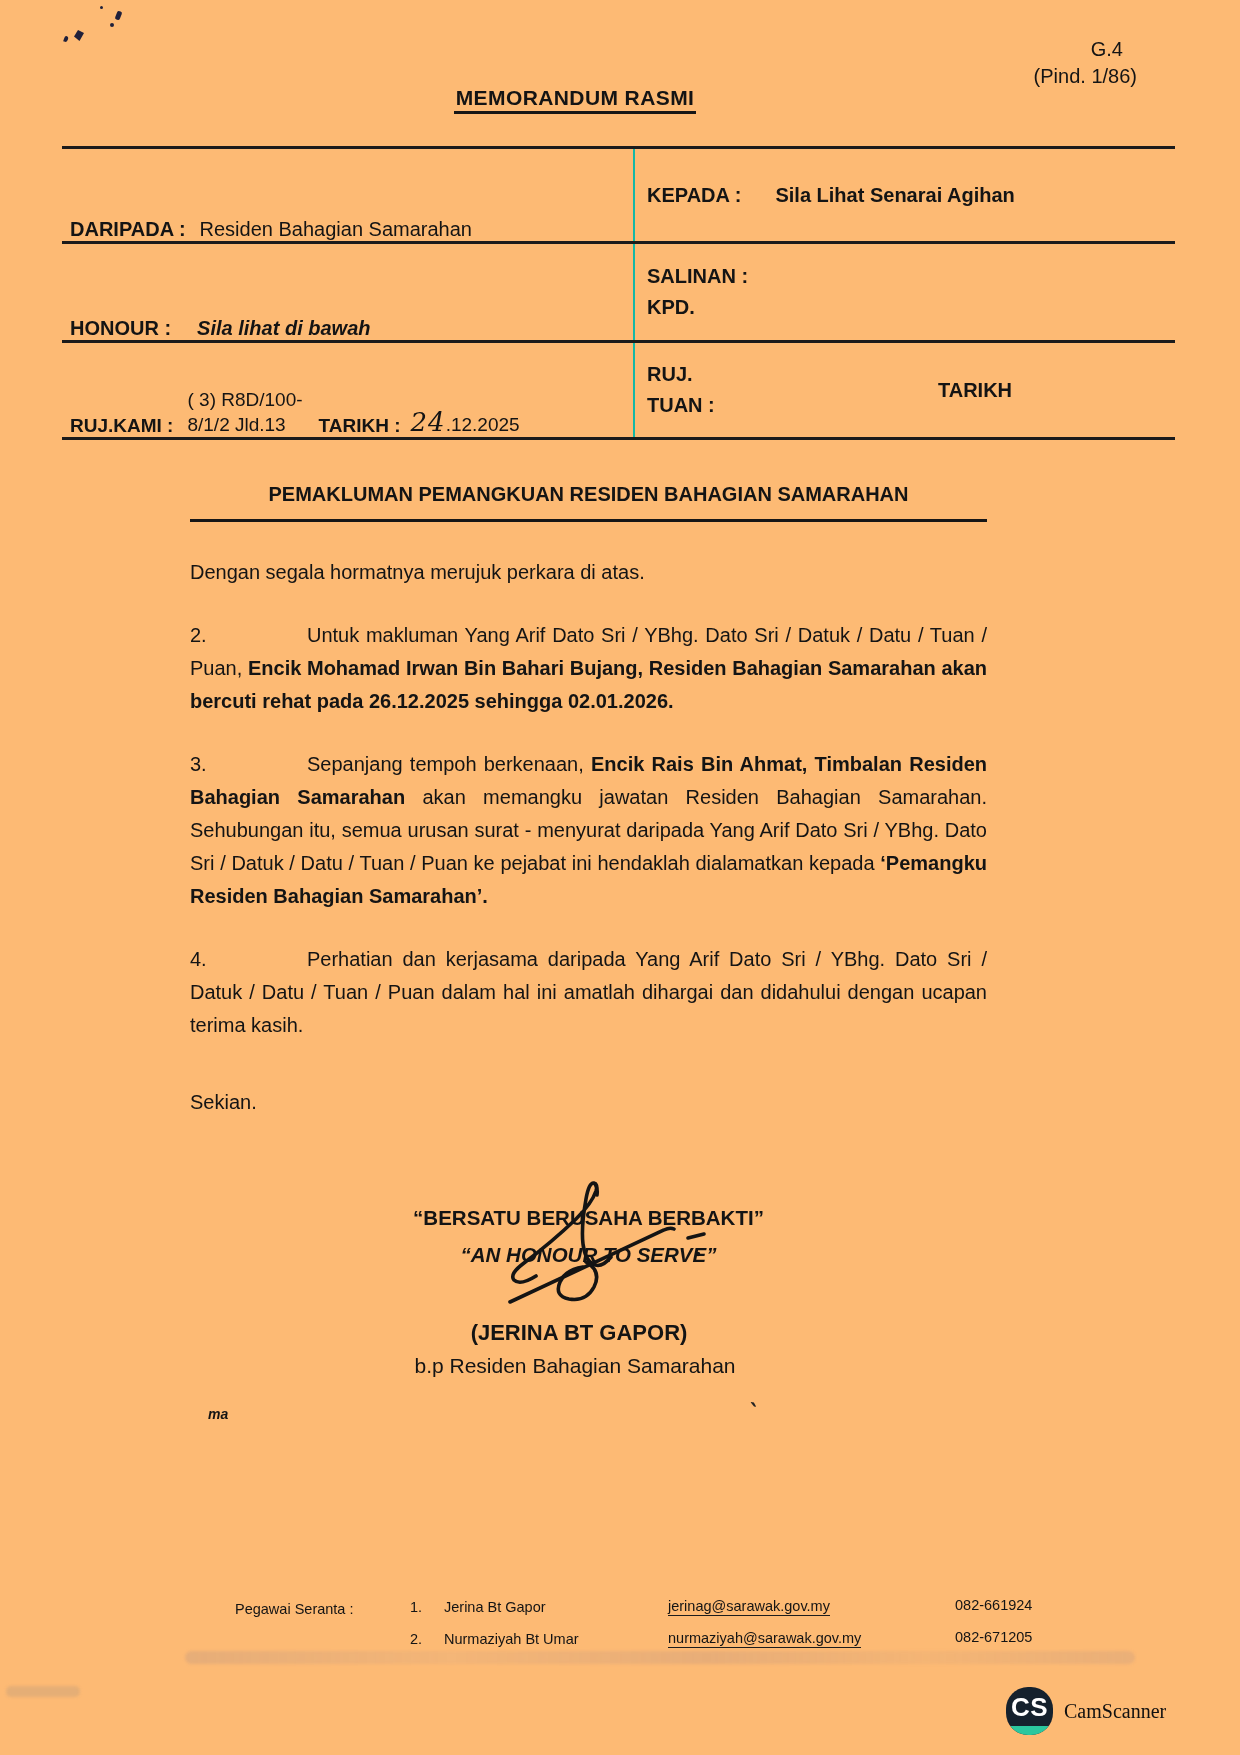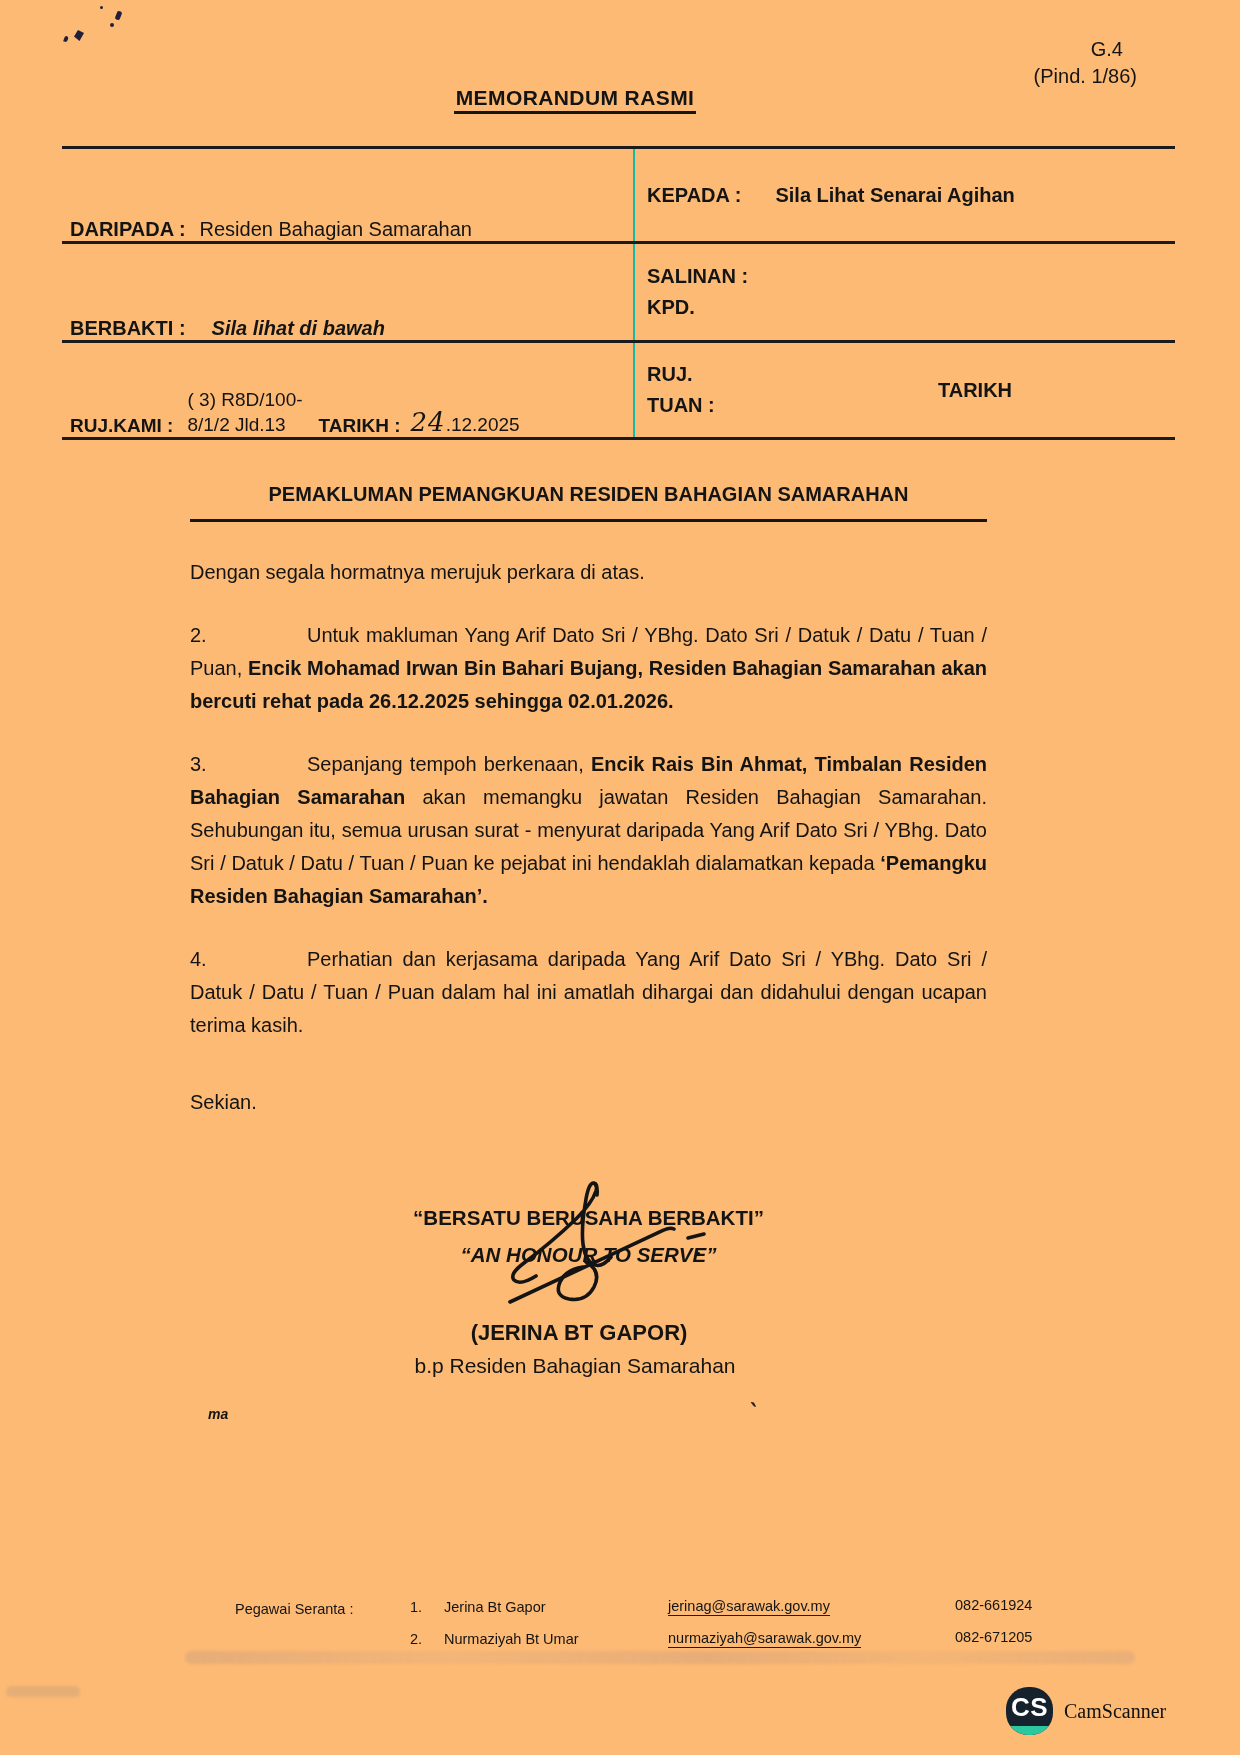--- a/index.html
+++ b/index.html
@@ -104,21 +104,21 @@
         <span class="lbl">DARIPADA :</span>
         <span class="val-gap14">Residen Bahagian Samarahan</span>
       </div>
       <div class="mcell-r">
         <span class="lbl">KEPADA :</span>
         <span class="val-gap34 bold">Sila Lihat Senarai Agihan</span>
       </div>
     </div>
     <div class="mrow r2">
       <div class="mcell-l">
-        <span class="lbl">BERBAKTI :</span>
+        <span class="lbl">HONOUR :</span>
         <span class="val-gap26 bolditalic">Sila lihat di bawah</span>
       </div>
       <div class="mcell-r">
         <div class="stack">
           <span>SALINAN :</span>
           <span>KPD.</span>
         </div>
       </div>
     </div>
     <div class="mrow r3">

